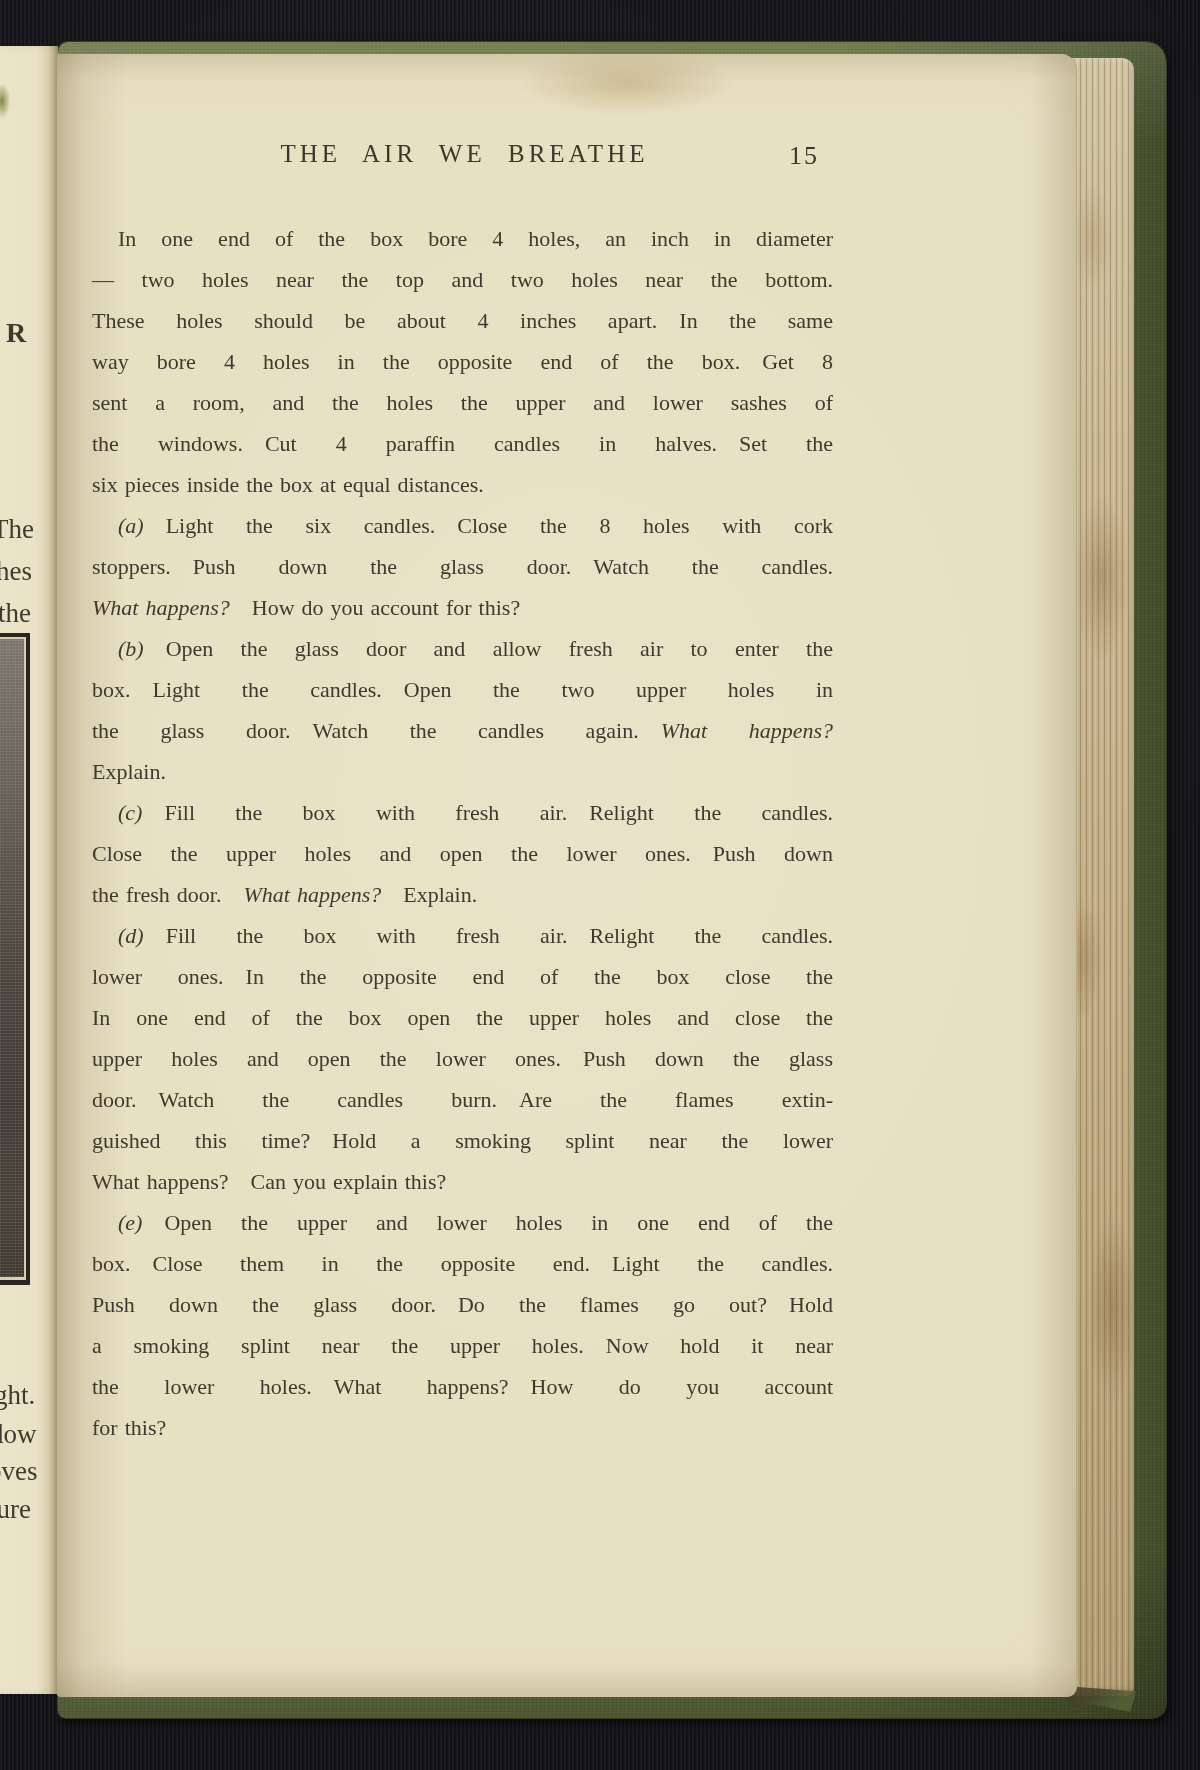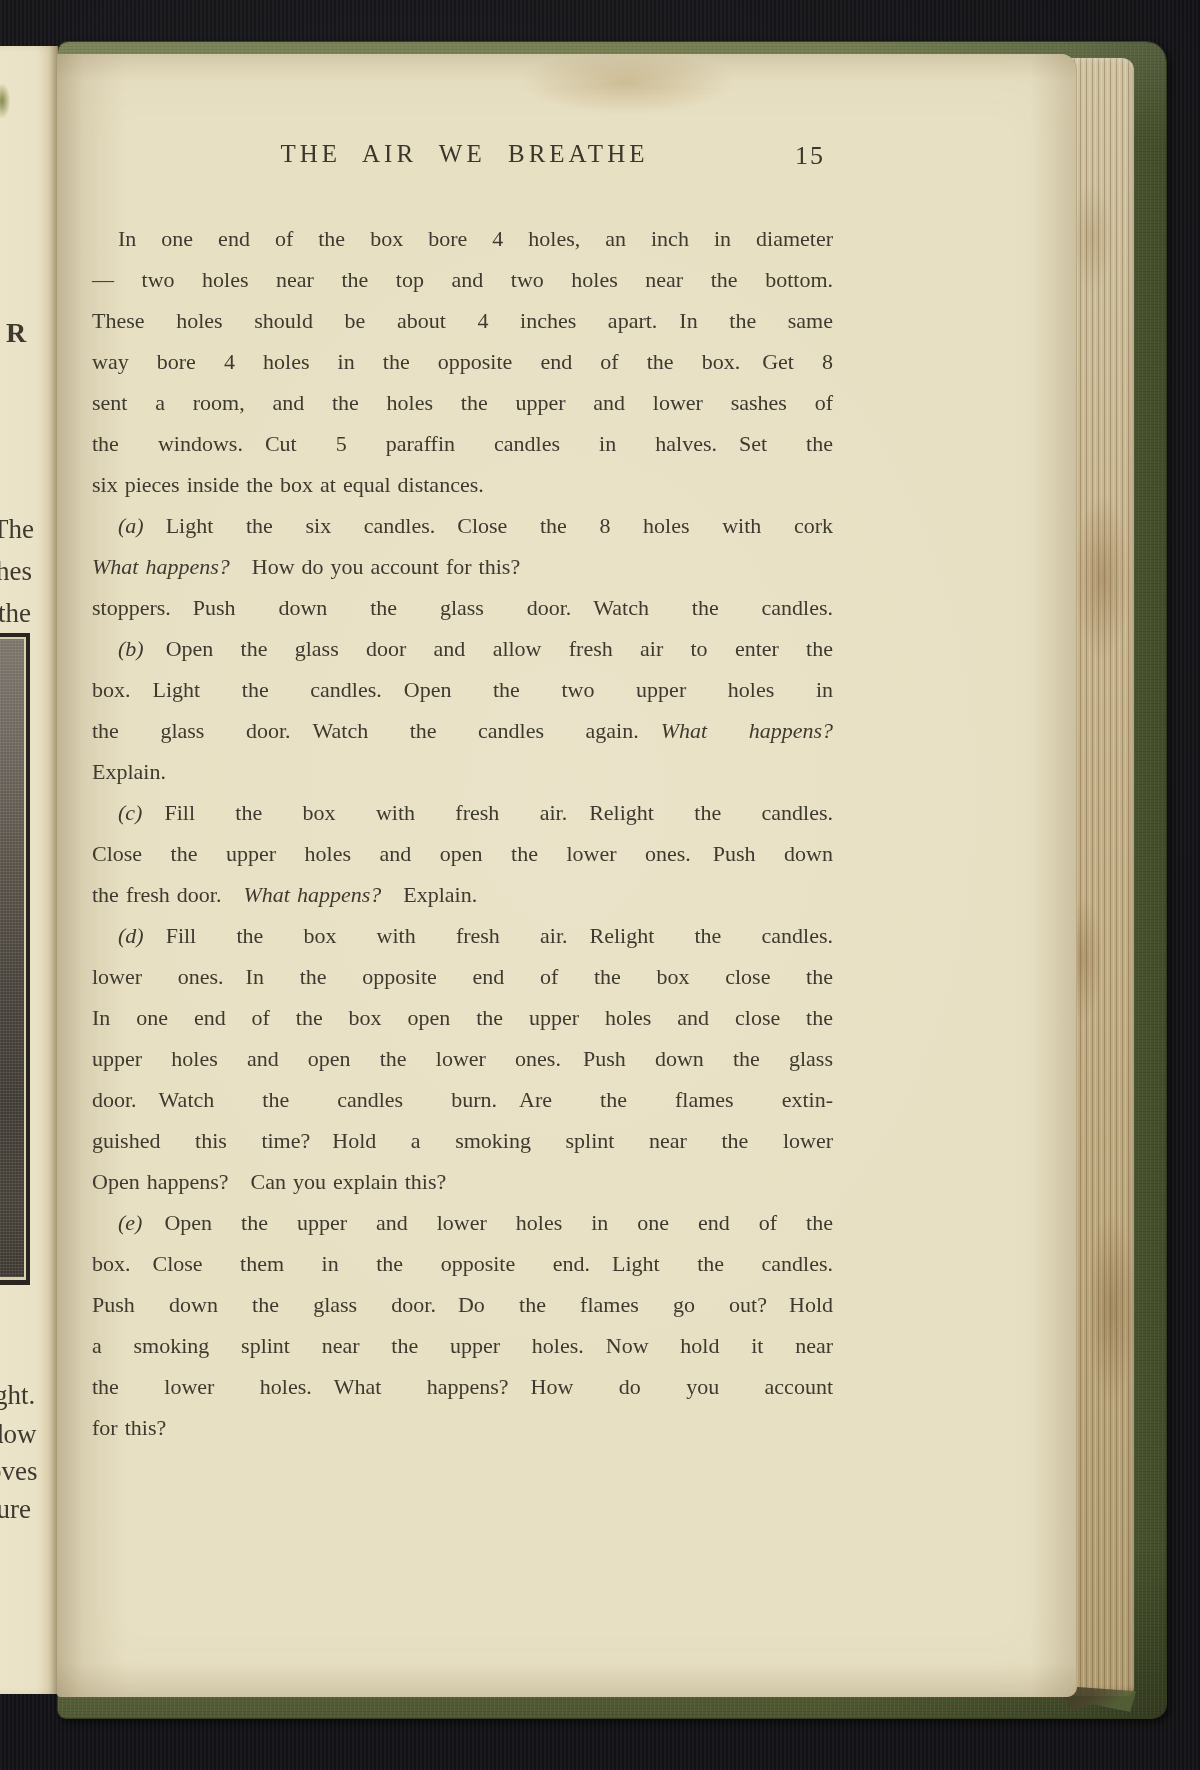--- a/index.html
+++ b/index.html
@@ -81,21 +81,21 @@
       linear-gradient(180deg, rgba(115,95,55,0.14) 0px, rgba(0,0,0,0) 26px);
     box-shadow:inset 0 0 70px rgba(120,100,60,0.10);
     border-right:1px solid #b9a981;
   }
   .page-header{position:absolute;left:35px;top:86px;width:741px;height:40px;}
   .running-title{
     position:absolute;left:4px;right:0;text-align:center;
     font-size:25px;letter-spacing:4px;word-spacing:12px;color:#3b372d;
   }
   .page-number{
-    position:absolute;right:8px;top:1px;font-size:26px;letter-spacing:2px;color:#3b372d;
+    position:absolute;right:14px;top:1px;font-size:26px;letter-spacing:2px;color:#3b372d;
   }
   .text-block{position:absolute;left:35px;top:164px;width:741px;color:#3e3a2f;}
   .line{
     width:741px;height:41px;line-height:41px;font-size:22px;
     text-align:justify;text-align-last:justify;white-space:nowrap;
     word-spacing:1.5px;
   }
   .line.last{text-align-last:left;}
   .line.indent{text-indent:26px;}
   .it{font-style:italic;}
@@ -131,39 +131,39 @@
   <div class="page-header">
     <div class="running-title">THE AIR WE BREATHE</div>
     <div class="page-number">15</div>
   </div>
   <div class="text-block">
       <div class="line indent"><span>In one end of the box bore 4 holes, an inch in diameter</span></div>
       <div class="line"><span>— two holes near the top and two holes near the bottom.</span></div>
       <div class="line"><span>These holes should be about 4 inches apart.  In the same</span></div>
       <div class="line"><span>way bore 4 holes in the opposite end of the box.  Get 8</span></div>
       <div class="line"><span>sent a room, and the holes the upper and lower sashes of</span></div>
-      <div class="line"><span>the windows.  Cut 5 paraffin candles in halves.  Set the</span></div>
+      <div class="line"><span>the windows.  Cut 4 paraffin candles in halves.  Set the</span></div>
       <div class="line last"><span>six pieces inside the box at equal distances.</span></div>
       <div class="line indent"><span class="it">(a)</span><span>  Light the six candles.  Close the 8 holes with cork</span></div>
+      <div class="line"><span>stoppers.  Push down the glass door.  Watch the candles.</span></div>
       <div class="line last"><span class="it">What happens?</span><span>  How do you account for this?</span></div>
-      <div class="line"><span>stoppers.  Push down the glass door.  Watch the candles.</span></div>
       <div class="line indent"><span class="it">(b)</span><span>  Open the glass door and allow fresh air to enter the</span></div>
       <div class="line"><span>box.  Light the candles.  Open the two upper holes in</span></div>
       <div class="line"><span>the glass door.  Watch the candles again.  </span><span class="it">What happens?</span></div>
       <div class="line last"><span>Explain.</span></div>
       <div class="line indent"><span class="it">(c)</span><span>  Fill the box with fresh air.  Relight the candles.</span></div>
       <div class="line"><span>Close the upper holes and open the lower ones.  Push down</span></div>
       <div class="line last"><span>the fresh door.  </span><span class="it">What happens?</span><span>  Explain.</span></div>
       <div class="line indent"><span class="it">(d)</span><span>  Fill the box with fresh air.  Relight the candles.</span></div>
       <div class="line"><span>lower ones.  In the opposite end of the box close the</span></div>
       <div class="line"><span>In one end of the box open the upper holes and close the</span></div>
       <div class="line"><span>upper holes and open the lower ones.  Push down the glass</span></div>
       <div class="line"><span>door.  Watch the candles burn.  Are the flames extin-</span></div>
       <div class="line"><span>guished this time?  Hold a smoking splint near the lower</span></div>
-      <div class="line last"><span>Open happens?  Can you explain this?</span></div>
+      <div class="line last"><span>What happens?  Can you explain this?</span></div>
       <div class="line indent"><span class="it">(e)</span><span>  Open the upper and lower holes in one end of the</span></div>
       <div class="line"><span>box.  Close them in the opposite end.  Light the candles.</span></div>
       <div class="line"><span>Push down the glass door.  Do the flames go out?  Hold</span></div>
       <div class="line"><span>a smoking splint near the upper holes.  Now hold it near</span></div>
       <div class="line"><span>the lower holes.  What happens?  How do you account</span></div>
       <div class="line last"><span>for this?</span></div>
     </div>
 </div>
 
 <div class="lint-speck"></div>

